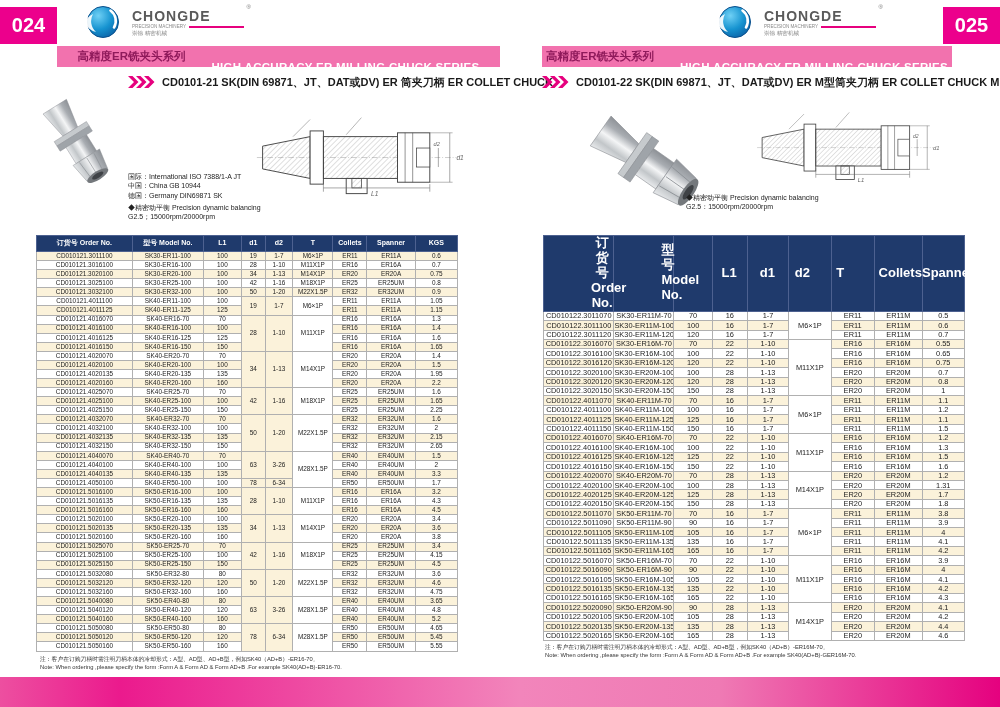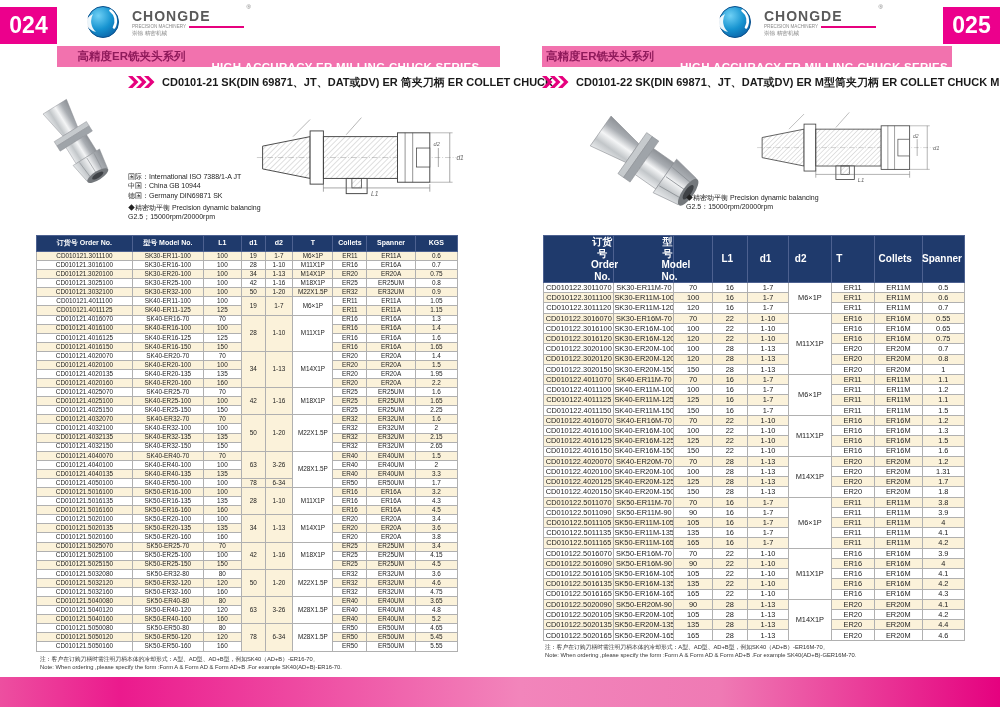--- a/index.html
+++ b/index.html
@@ -1,21 +1,21 @@
 <!DOCTYPE html>
 <html><head>
 <meta charset="utf-8">
 <style>
   html,body{margin:0;padding:0;background:#e9e9e9;}
   .sheet{position:relative;width:1000px;height:707px;background:#ffffff;overflow:hidden;
          font-family:"Liberation Sans",sans-serif;margin:0 auto;}
 
   
   .pageno{position:absolute;top:7px;width:57px;height:37px;background:#EC008C;color:#fff;
-          font-size:23px;font-weight:bold;display:flex;align-items:center;justify-content:center;}
+          font-size:20px;font-weight:bold;display:flex;align-items:center;justify-content:center;}
   .pn-left{left:0;}
   .pn-right{left:943px;}
 
   
   .logo{position:absolute;display:flex;gap:12px;align-items:center;}
   .logo-left{left:86px;top:5px;}
   .logo-right{left:718px;top:5px;}
   .logo-text{position:relative;padding-top:3px;}
   .logo-name{font-size:14px;font-weight:bold;color:#5a5a5a;letter-spacing:1px;line-height:1;}
   .logo-reg{position:absolute;top:-2px;right:-7px;font-size:6px;color:#777;}
@@ -44,21 +44,21 @@
   .bal-right{left:686px;top:193px;}
 
   
   .tablewrap{position:absolute;}
   .tw-left{left:36px;top:235px;width:422px;height:417px;}
   .tw-right{left:543px;top:235px;width:422px;height:406px;}
   .tablewrap table{width:100%;height:100%;border-collapse:collapse;table-layout:fixed;}
   .tablewrap th{background:#1F3A6C;color:#ffffff;font-weight:bold;border:1px solid #4d6190;
                 white-space:pre-line;padding:0;line-height:1.15;}
   .tw-left th{font-size:7px;height:15px;}
-  .tw-right th{font-size:10px;height:26px;padding-left:47px;}
+  .tw-right th{font-size:13px;height:26px;padding-left:47px;}
   .tablewrap td{border:1px solid #b0b0b0;text-align:center;color:#1c1c1c;padding:0;line-height:1;
                 background:#ffffff;overflow:hidden;white-space:nowrap;}
   .tw-left td{font-size:6.4px;}
   .tw-right td{font-size:7.4px;}
   tr.cream td{background:#FBF2DA;}
   td.cell-cream{background:#FBF2DA !important;}
   td.cell-white{background:#ffffff !important;}
 
   
   .footnote{position:absolute;font-size:5.8px;line-height:1.3;color:#333;}

